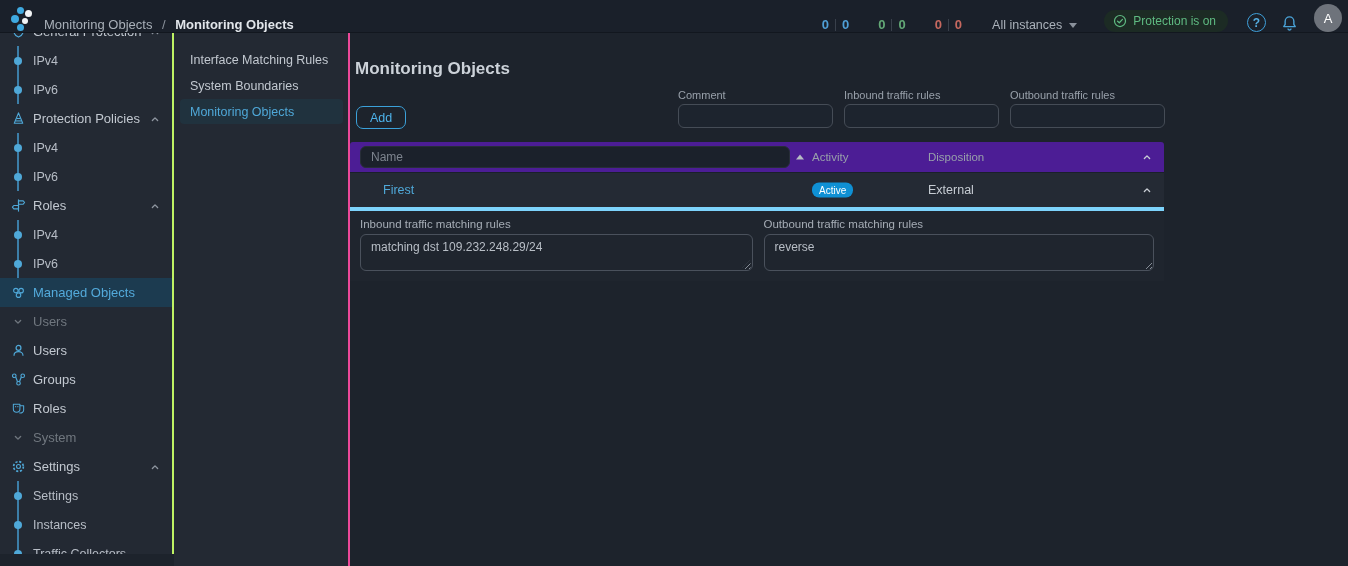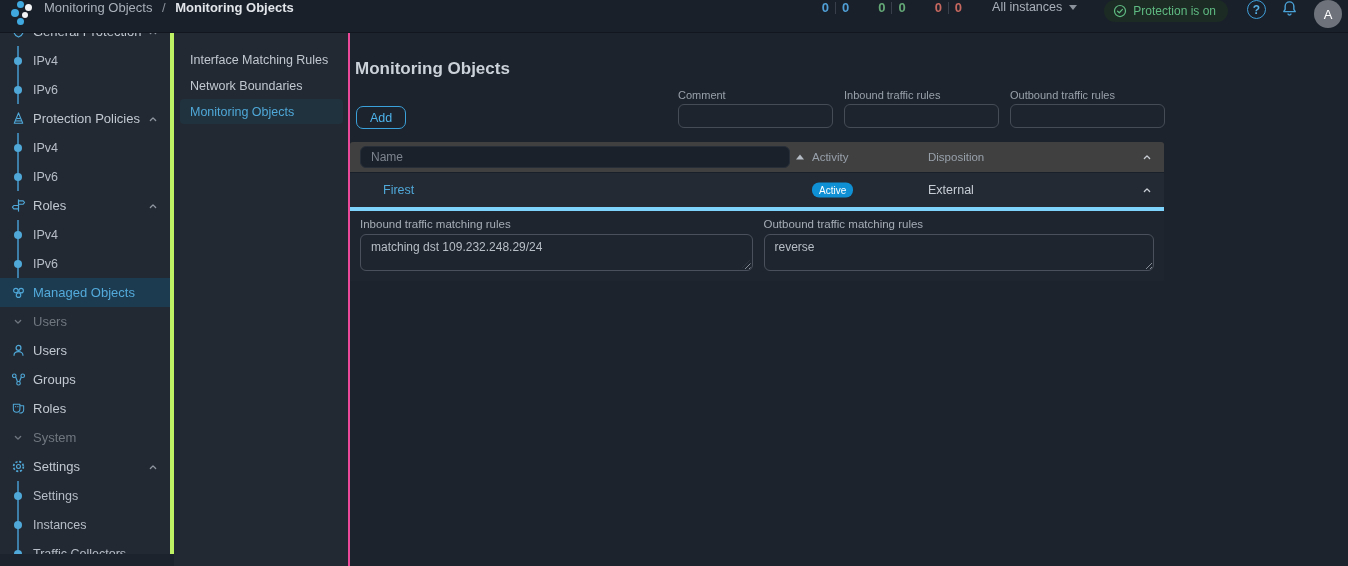--- a/index.html
+++ b/index.html
@@ -7,21 +7,21 @@
   body {
     position:relative;
     background:#1d232c;
     font-family:"Liberation Sans", sans-serif;
     color:#c2c8d0;
   }
   
   .topbar {
     position:absolute; top:0; left:0; right:0; height:33px;
     background:#1a202a; border-bottom:1px solid #12171f;
-    display:flex; align-items:flex-start; z-index:20;
+    display:flex; align-items:flex-end; z-index:20;
   }
   .logo { position:relative; width:26px; height:26px; margin-left:9px; flex:0 0 auto; }
   .logo i { position:absolute; border-radius:50%; display:block; }
   .crumb { margin-left:9px; font-size:13px; white-space:nowrap; }
   .crumb .c-parent { color:#a9b0b9; }
   .crumb .c-sep { color:#8a919b; margin:0 6px; }
   .crumb .c-cur { color:#e2e6eb; font-weight:bold; }
   .top-spacer { flex:1; }
   .counters { display:flex; gap:29px; margin-right:30px; }
   .counter-pair { display:flex; align-items:center; font-size:13px; font-weight:bold; cursor:pointer; }
@@ -32,21 +32,21 @@
     background:#1c2b24; color:#5fba82; font-size:12px; margin-right:19px; cursor:pointer; }
   .prot-pill svg { margin-right:6px; }
   .help-icon { width:19px; height:19px; border:1.5px solid #3f9fd9; border-radius:50%; color:#55aee2;
     font-size:12px; font-weight:bold; display:flex; align-items:center; justify-content:center; margin-right:15px; cursor:pointer; }
   .bell { margin-right:16px; display:flex; cursor:pointer; }
   .avatar { width:28px; height:28px; border-radius:50%; background:#6e737b; color:#fff; font-size:13px;
     display:flex; align-items:center; justify-content:center; margin-right:6px; cursor:pointer; }
   
   .sidebar {
     position:absolute; top:33px; bottom:12px; left:0; width:174px;
-    background:#232933; border-right:4px solid #bef264; overflow:hidden; z-index:5;
+    background:#232933; border-right:2px solid #bef264; overflow:hidden; z-index:5;
   }
   .nav-item { height:29px; display:flex; align-items:center; position:relative; padding-left:33px;
     font-size:13px; color:#c2c8d0; cursor:pointer; white-space:nowrap; }
   .nav-item.clipped { margin-top:-16px; }
   .nav-item .nav-icon { position:absolute; left:9px; top:50%; transform:translateY(-50%); width:18px; height:18px;
     display:flex; align-items:center; justify-content:center; color:#4fa8d8; }
   .nav-item.child { font-size:12.5px; color:#b7bdc6; }
   .nav-item.child::before { content:''; position:absolute; left:17px; top:0; bottom:0; width:2px; background:#3c7ea8; }
   .nav-item.child::after { content:''; position:absolute; left:14px; top:50%; margin-top:-4px; width:8px; height:8px;
     border-radius:50%; background:#4fa8d8; }
@@ -66,21 +66,21 @@
   .main { position:absolute; top:33px; left:350px; right:0; bottom:0; background:#1d232c; }
   .page-title { position:absolute; left:5px; top:26px; font-size:17px; font-weight:bold; color:#ccd2d9; }
   .filters { position:absolute; left:328px; top:56px; display:flex; gap:11px; }
   .filter { width:155px; }
   .filter-label { font-size:11px; color:#98a0aa; margin-bottom:3px; }
   .filter input { width:155px; height:24px; background:#1d242e; border:1px solid #454c56; border-radius:6px;
     color:#c6ccd3; font-size:12px; padding:0 9px; outline:none; font-family:inherit; }
   .add-btn { position:absolute; left:6px; top:73px; height:23px; padding:0 13px; background:transparent;
     border:1px solid #3ba1da; border-radius:7px; color:#4db2ea; font-size:12.5px; cursor:pointer; font-family:inherit; }
   .table { position:absolute; left:0; top:109px; width:814px; }
-  .t-header { height:30px; background:#404040; position:relative; border-radius:3px 3px 0 0; }
+  .t-header { height:30px; background:#4c1d95; position:relative; border-radius:3px 3px 0 0; }
   .name-input { position:absolute; left:10px; top:4px; width:430px; height:22px; background:#1b212b;
     border:1px solid #272e38; border-radius:6px; color:#c6ccd3; font-size:12px; padding:0 10px; outline:none; font-family:inherit; }
   .name-input::placeholder, .filter input::placeholder { color:#7d848e; }
   .sort-icon { position:absolute; left:446px; top:50%; transform:translateY(-50%); width:0; height:0;
     border-left:4px solid transparent; border-right:4px solid transparent; border-bottom:5px solid #b6bcc4; }
   .col-head { position:absolute; top:50%; transform:translateY(-50%); font-size:11.5px; color:#98a0aa; }
   .col-activity { left:462px; } .col-disposition { left:578px; }
   .t-chevron { position:absolute; right:11px; top:50%; transform:translateY(-50%); color:#c8cdd4; display:flex; cursor:pointer; }
   .t-row { height:35px; background:#242a34; position:relative; border-top:1px solid #1a202a; }
   .row-name { position:absolute; left:13px; top:50%; transform:translateY(-50%); color:#4fa8d8; font-size:12.5px; cursor:pointer;margin-left:20px; }
@@ -298,21 +298,21 @@
       </div>
     </div>
 </div>
 
 <div class="subsidebar">
   <div id="subsidebar-items">
       <div class="sub-item">
         <span>Interface Matching Rules</span>
       </div>
       <div class="sub-item">
-        <span>Network Boundaries</span>
+        <span>System Boundaries</span>
       </div>
       <div class="sub-item selected">
         <span>Monitoring Objects</span>
       </div>
     </div>
 </div>
 
 <div class="main">
   <div class="page-title">Monitoring Objects</div>
   <div class="filters" id="filters">

